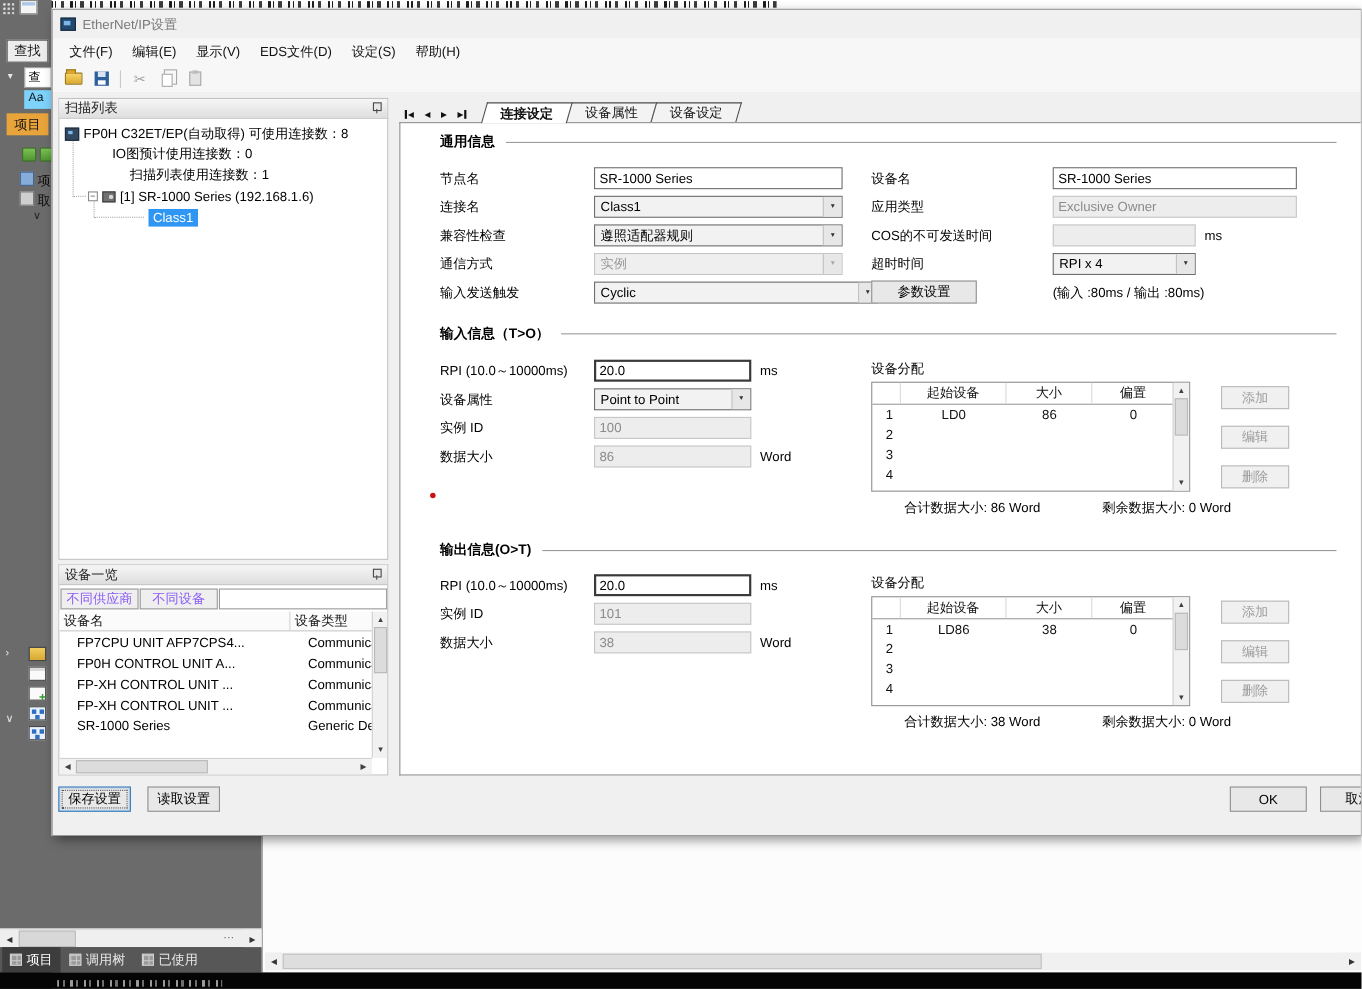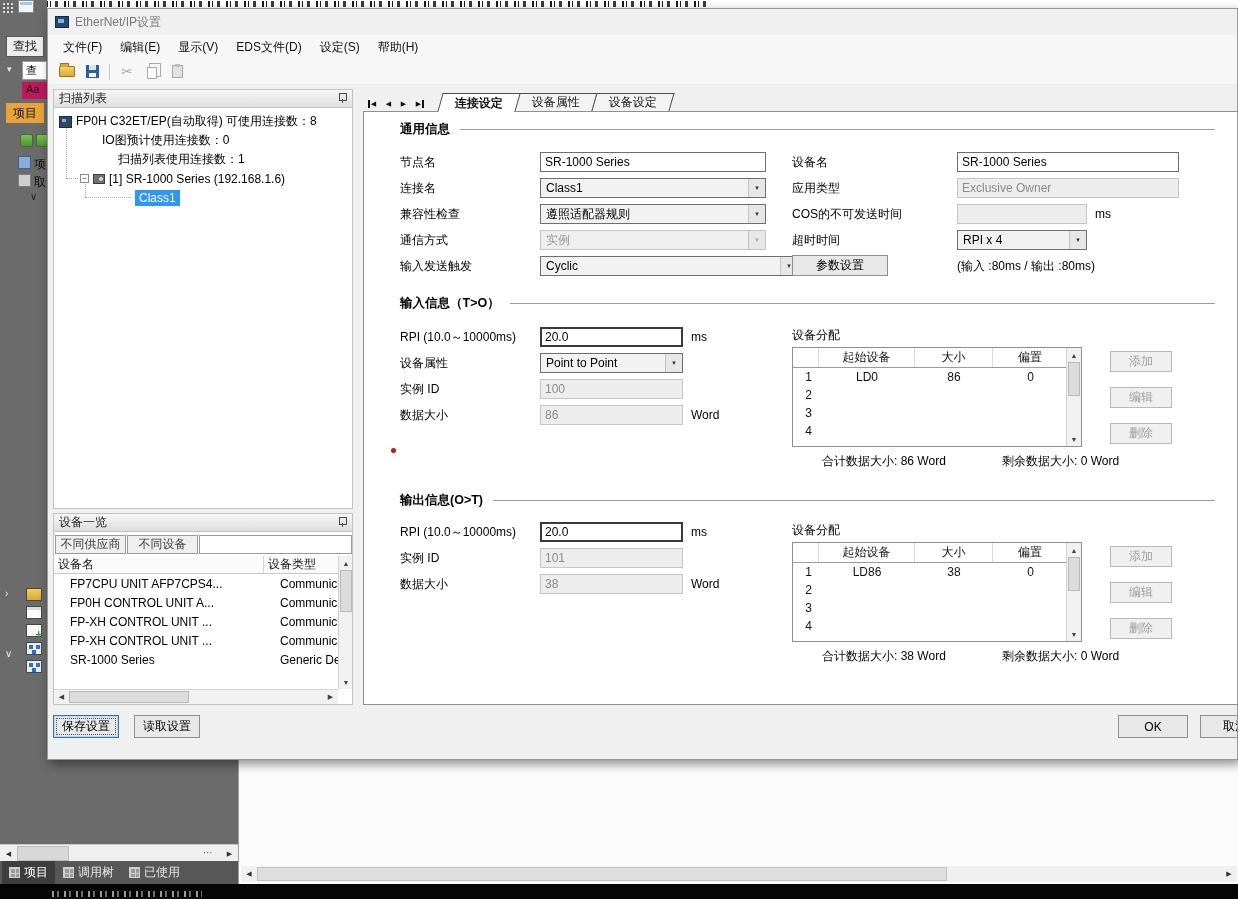--- a/index.html
+++ b/index.html
@@ -13,21 +13,21 @@
     background:repeating-linear-gradient(90deg,#1c1c1c 0 2px,transparent 2px 4px,#1c1c1c 4px 5px,transparent 5px 9px,#3a3a3a 9px 12px,transparent 12px 18px)}
 
   #left-rail{position:absolute;left:0;top:0;width:47px;height:899px;background:#6b6b6b;overflow:hidden}
   #left-rail>*{position:absolute}
   .grip{left:2px;top:2px;width:11px;height:11px;background-image:radial-gradient(#dcdcdc 1px,transparent 1.3px);background-size:4px 4px}
   .win-ico{left:18px;top:0;width:16px;height:13px;background:#f5f5f5;border:1px solid #8a8a8a}
   .win-ico::before{content:"";position:absolute;left:1px;right:1px;top:1px;height:3px;background:#a9c7e8}
   .find-tab{left:6px;top:36px;width:38px;height:21px;background:#ededed;border:1px solid #555;display:flex;align-items:center;justify-content:center;color:#111}
   .mini-chev{left:7px;top:64px;color:#e6e6e6;font-size:9px}
   .search-stub{left:22px;top:61px;width:25px;height:19px;background:#fff;border:1px solid #999;padding:1px 0 0 3px;font-size:11px;overflow:hidden;white-space:nowrap}
-  .aa-chip{left:22px;top:82px;width:25px;height:17px;background:#be185d;color:#111;padding:1px 0 0 4px;font-size:11px}
+  .aa-chip{left:22px;top:82px;width:25px;height:17px;background:#7dd3fc;color:#111;padding:1px 0 0 4px;font-size:11px}
   .project-tab{left:6px;top:103px;width:38px;height:20px;background:#e9a33b;color:#141414;display:flex;align-items:center;justify-content:center}
   .g-ico{width:13px;height:13px;border-radius:2px;border:1px solid #38761f;background:linear-gradient(#7cc254,#4f9431)}
   .row-ico{width:13px;height:13px;border:1px solid #44618a;background:#86add9}
   .row-ico2{width:13px;height:13px;border:1px solid #7d7d7d;background:#cfcfcf}
   .rail-txt{color:#0e0e0e;font-size:12px}
   .chev{color:#e8e8e8;font-size:10px}
   .r-ico{width:16px;height:13px;border:1px solid #474747;position:relative}
   .ico-folder2{background:linear-gradient(#f2ce5f,#d8a832)}
   .ico-pages{background:#fafafa;box-shadow:inset 0 3px 0 #dcdcdc}
   .ico-plusdoc{background:#fafafa}
@@ -88,21 +88,21 @@
   .plc-ico{width:13px;height:12px;background:#31475f;border:1px solid #1d2c3c;position:relative;flex:0 0 auto}
   .plc-ico::before{content:"";position:absolute;left:2px;top:2px;width:4px;height:3px;background:#79b8e8}
   .exp{width:9px;height:9px;border:1px solid #8a8a8a;background:#fff;font-size:8px;line-height:7px;text-align:center;color:#333;flex:0 0 auto}
   .cam-ico{width:12px;height:10px;background:#707070;border:1px solid #3c3c3c;position:relative;flex:0 0 auto}
   .cam-ico::before{content:"";position:absolute;right:1px;top:2px;width:4px;height:4px;background:#d9d9d9;border-radius:50%}
   .sel-chip{background:#2f96f3;color:#fff;padding:1px 4px}
   .tl-v{position:absolute;border-left:1px dotted #a8a8a8;width:0}
   .tl-h{position:absolute;border-top:1px dotted #a8a8a8;height:0}
 
   #device-panel{left:5px;top:428px;width:300px;height:192px}
-  .fbtn{position:absolute;top:21px;height:19px;width:71px;border:1px solid #9a9a9a;background:#efefef;display:flex;align-items:center;justify-content:center;color:#404040;font-size:12px;font-family:inherit}
+  .fbtn{position:absolute;top:21px;height:19px;width:71px;border:1px solid #9a9a9a;background:#efefef;display:flex;align-items:center;justify-content:center;color:#8b5cf6;font-size:12px;font-family:inherit}
   .ffield{position:absolute;top:21px;left:145px;width:153px;height:19px;background:#fff;border:1px solid #9a9a9a;font-family:inherit;font-size:12px;padding:0 3px}
   .dtable{position:absolute;left:0;top:42px;width:284px}
   .dhdr{display:grid;grid-template-columns:210px 1fr;height:18px;border-bottom:1px solid #c9c9c9;background:#fbfbfb}
   .dh{display:flex;align-items:center;padding:0 4px;border-right:1px solid #d4d4d4;color:#111}
   .drow{display:grid;grid-template-columns:210px 1fr;height:19px}
   .dcell{display:flex;align-items:center;padding:0 16px;overflow:hidden;white-space:nowrap}
   .vscroll{position:absolute;background:#f1f1f1;border-left:1px solid #d2d2d2}
   .sarrow{position:absolute;left:0;width:14px;height:14px;display:flex;align-items:center;justify-content:center;font-size:7px;color:#404040}
   .sthumb{position:absolute;left:1px;width:12px;background:#dcdcdc;border:1px solid #b9b9b9}
   .hscroll{position:absolute;background:#f1f1f1;border-top:1px solid #d2d2d2}

